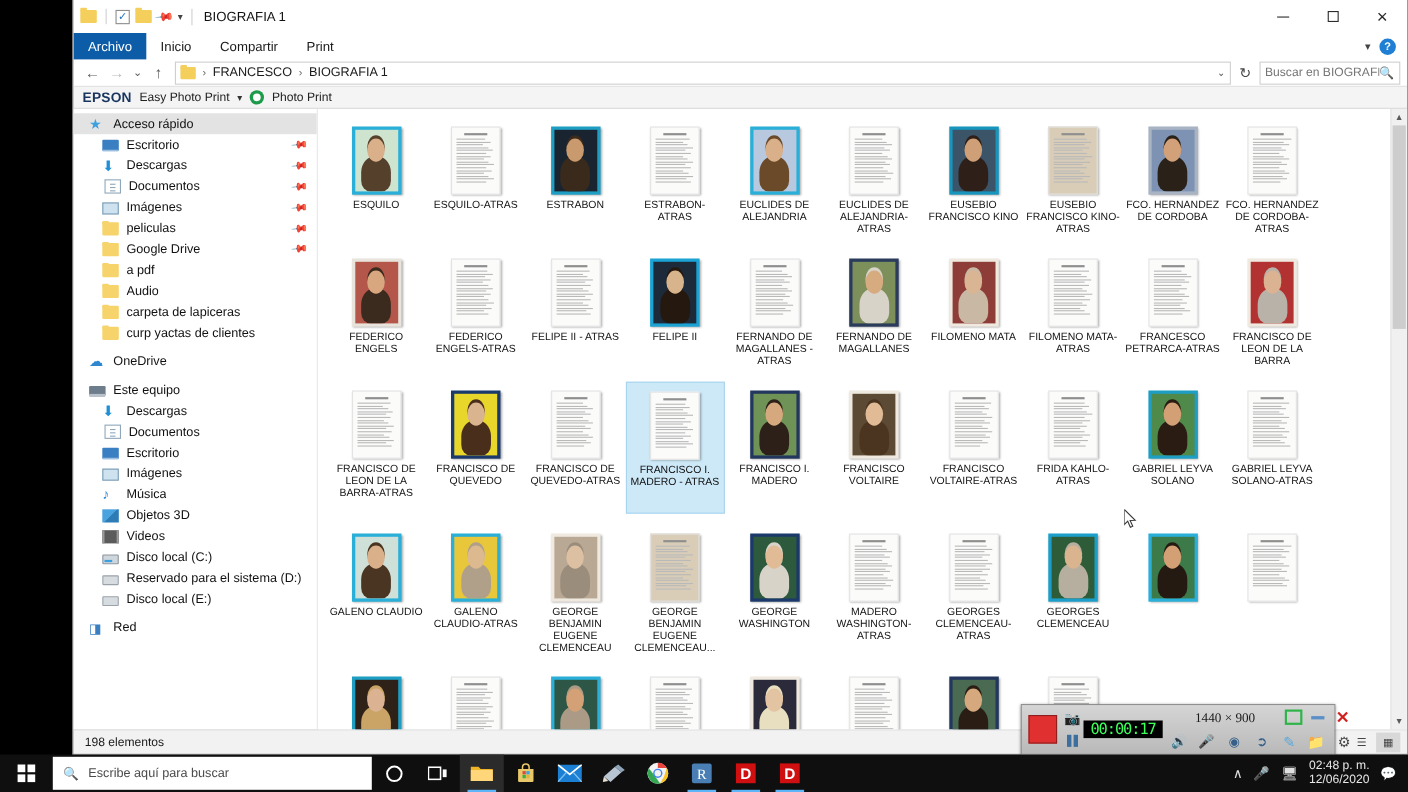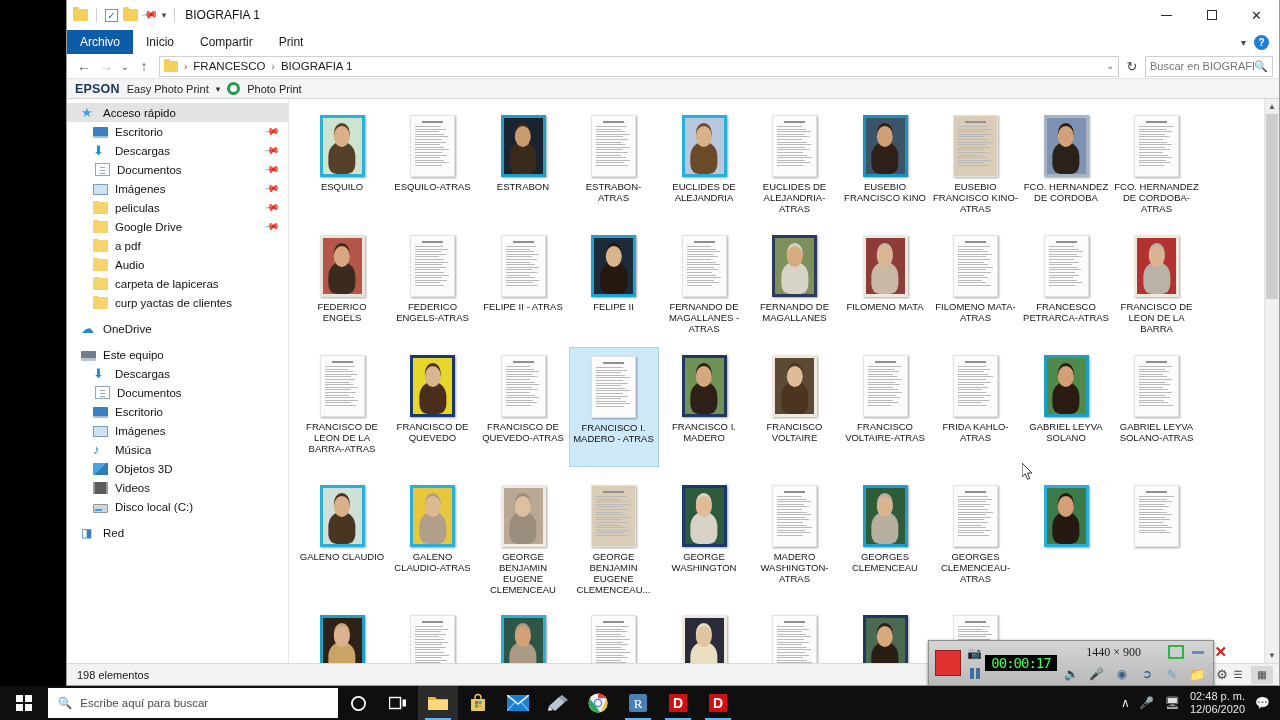--- a/index.html
+++ b/index.html
@@ -493,20 +493,28 @@
             <span class="nav-label">Objetos 3D</span>
           </div>
           <div class="nav-item lvl1">
             <span class="ic ic-video"></span>
             <span class="nav-label">Videos</span>
           </div>
           <div class="nav-item lvl1">
             <span class="ic ic-drive-c"></span>
             <span class="nav-label">Disco local (C:)</span>
           </div>
+          <div class="nav-item lvl1">
+            <span class="ic ic-drive"></span>
+            <span class="nav-label">Reservado para el sistema (D:)</span>
+          </div>
+          <div class="nav-item lvl1">
+            <span class="ic ic-drive"></span>
+            <span class="nav-label">Disco local (E:)</span>
+          </div>
           <div class="nav-gap"></div>
           <div class="nav-item">
             <span class="ic ic-net">◨</span>
             <span class="nav-label">Red</span>
           </div>
         </div>
 
       <div class="filearea">
         <div class="grid" id="grid">
             <div class="cell">
@@ -1170,31 +1178,20 @@
                     <div class="ln" style="width: 80%;"></div>
                     <div class="ln" style="width: 93%;"></div>
                     <div class="ln" style="width: 74%;"></div>
                   </div>
                 </div>
               </div>
               <div class="flabel">MADERO WASHINGTON-ATRAS</div>
             </div>
             <div class="cell">
               <div class="thumbwrap">
-                <div class="thumb portrait" style="background: rgb(27, 159, 202);">
-                  <div class="inner" style="background: rgb(46, 92, 56);">
-                    <div class="face" style="background: rgb(182, 174, 158);"></div>
-                    <div class="head" style="background: rgb(217, 180, 142); box-shadow: rgb(182, 174, 158) 0px -3px 0px;"></div>
-                  </div>
-                </div>
-              </div>
-              <div class="flabel">GEORGES CLEMENCEAU</div>
-            </div>
-            <div class="cell">
-              <div class="thumbwrap">
                 <div class="thumb docpage">
                   <div class="doc-title"></div>
                   <div class="lines">
                     <div class="ln" style="width: 85%;"></div>
                     <div class="ln" style="width: 98%;"></div>
                     <div class="ln" style="width: 79%;"></div>
                     <div class="ln" style="width: 92%;"></div>
                     <div class="ln" style="width: 73%;"></div>
                     <div class="ln" style="width: 86%;"></div>
                     <div class="ln" style="width: 99%;"></div>
@@ -1207,20 +1204,31 @@
                     <div class="ln" style="width: 94%;"></div>
                     <div class="ln" style="width: 75%;"></div>
                     <div class="ln" style="width: 88%;"></div>
                   </div>
                 </div>
               </div>
               <div class="flabel">GEORGES CLEMENCEAU-ATRAS</div>
             </div>
             <div class="cell">
               <div class="thumbwrap">
+                <div class="thumb portrait" style="background: rgb(27, 159, 202);">
+                  <div class="inner" style="background: rgb(46, 92, 56);">
+                    <div class="face" style="background: rgb(182, 174, 158);"></div>
+                    <div class="head" style="background: rgb(217, 180, 142); box-shadow: rgb(182, 174, 158) 0px -3px 0px;"></div>
+                  </div>
+                </div>
+              </div>
+              <div class="flabel">GEORGES CLEMENCEAU</div>
+            </div>
+            <div class="cell">
+              <div class="thumbwrap">
                 <div class="thumb portrait" style="background: rgb(42, 176, 216);">
                   <div class="inner" style="background: rgb(61, 122, 74);">
                     <div class="face" style="background: rgb(36, 26, 18);"></div>
                     <div class="head" style="background: rgb(210, 160, 116); box-shadow: rgb(36, 26, 18) 0px -3px 0px;"></div>
                   </div>
                 </div>
               </div>
             </div>
             <div class="cell">
               <div class="thumbwrap">

